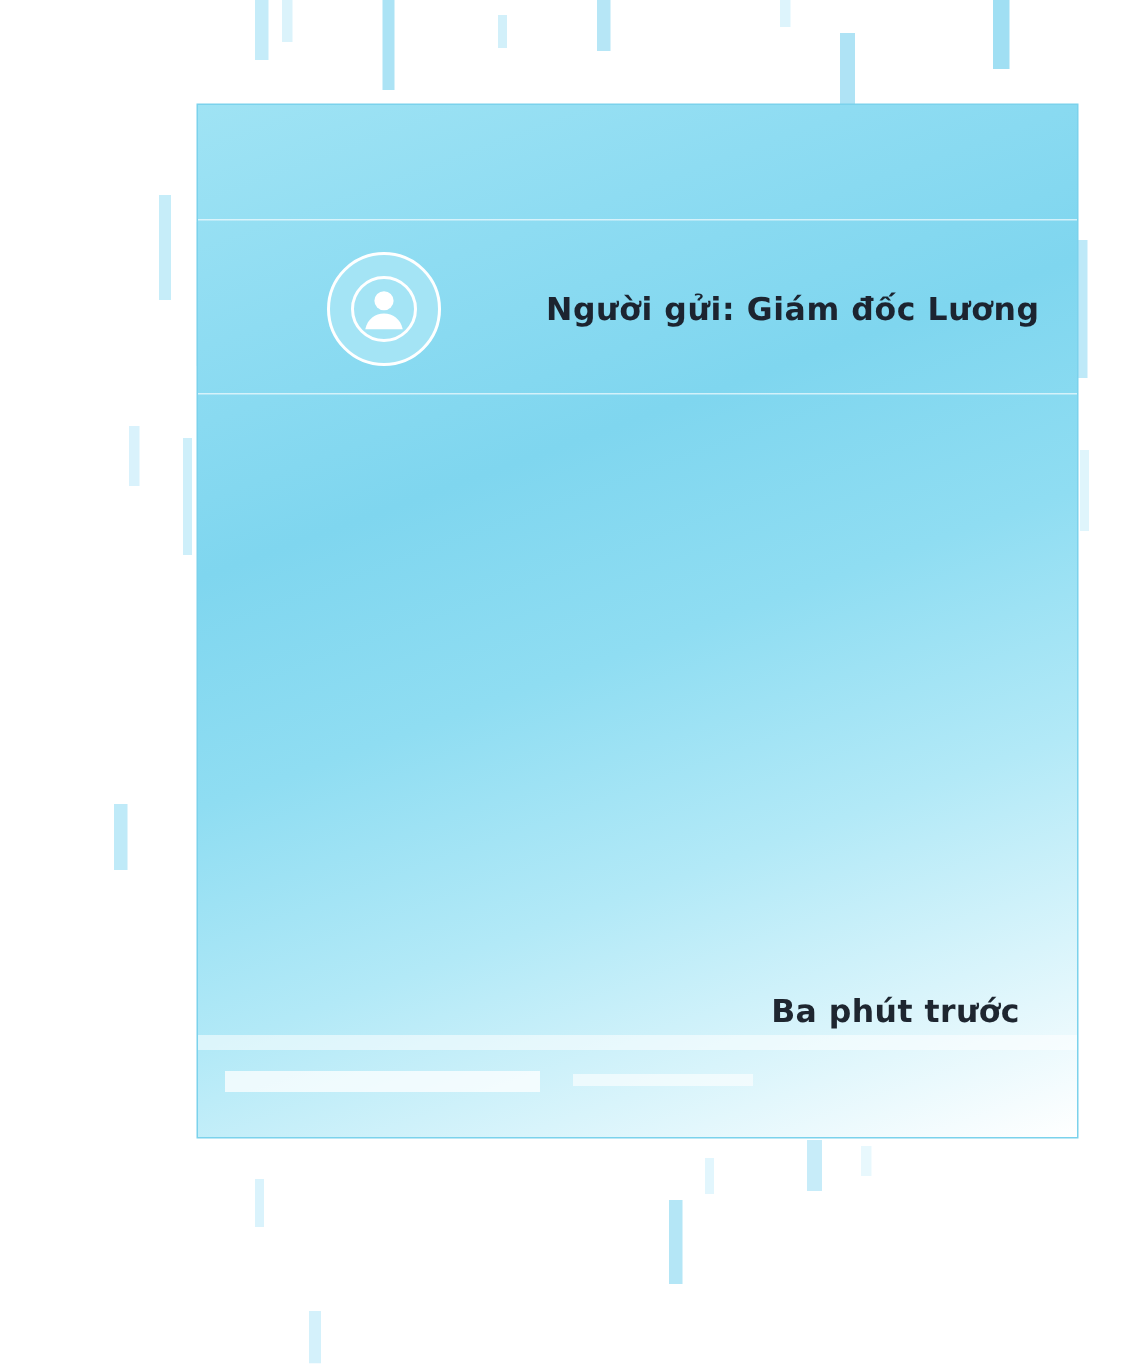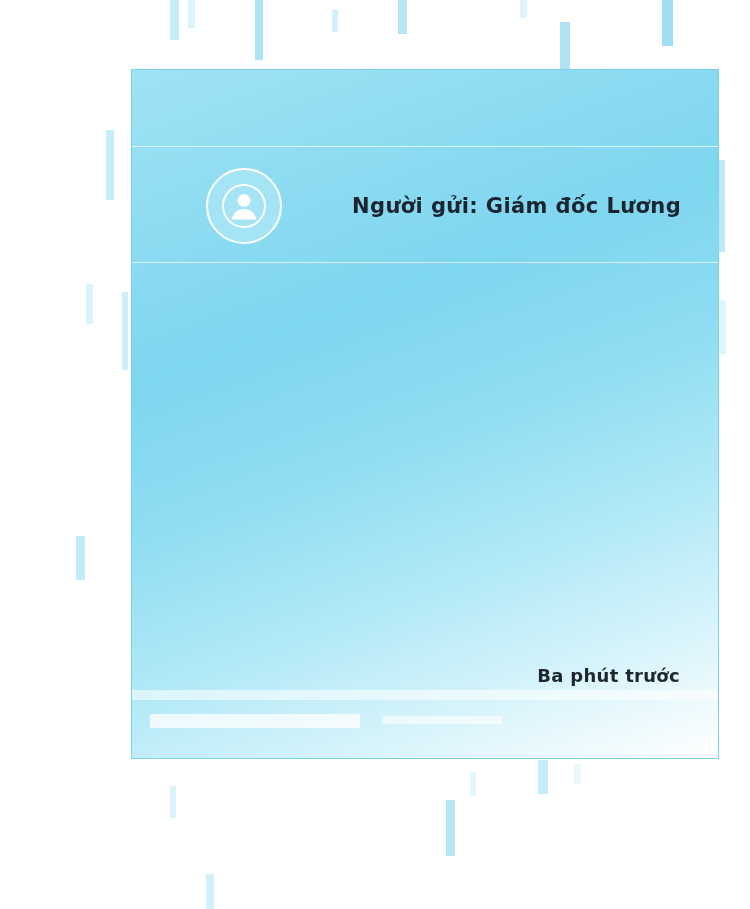--- a/index.html
+++ b/index.html
@@ -53,20 +53,21 @@
 
   
   #sender-row {
     position: absolute;
     left: 0;
     top: 98px;
     width: 100%;
     height: 76px;
     display: flex;
     align-items: center;
+    padding-left: 12px;
   }
   #avatar {
     margin-left: 74px;
     width: 72px;
     height: 72px;
     border-radius: 50%;
     background: #a4e4f5;
     border: 2px solid #ffffff;
     display: flex;
     align-items: center;
@@ -95,21 +96,21 @@
     font-weight: bold;
     color: #20282f;
     letter-spacing: 0.2px;
   }
 
   
   #timestamp {
     position: absolute;
     right: 38px;
     bottom: 72px;
-    font-size: 18px;
+    font-size: 21px;
     font-weight: bold;
     color: #1e2630;
     letter-spacing: 0.3px;
   }
 
   
   .card-stripe {
     position: absolute;
     pointer-events: none;
   }

